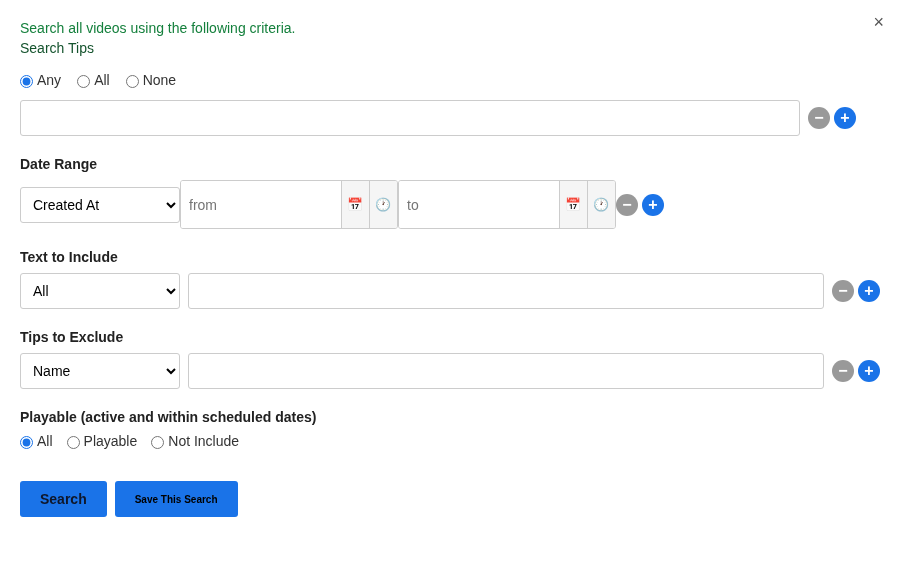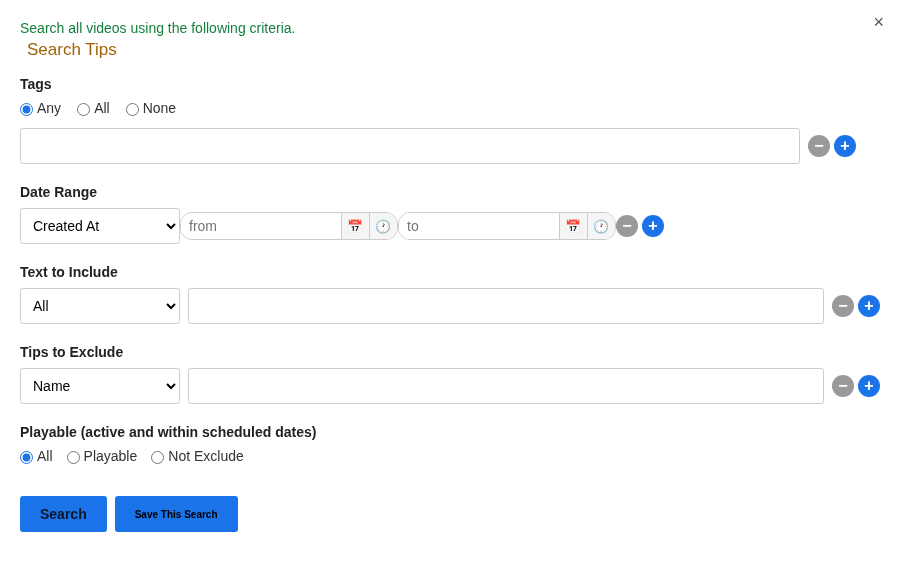--- a/index.html
+++ b/index.html
@@ -25,26 +25,25 @@
       color: #555;
     }
 
     .intro-text {
       font-size: 14px;
       color: #15803d;
       margin-bottom: 4px;
     }
 
     .search-tips-link {
-      color: #a16207;
+      color: #14532d;
       text-decoration: none;
-      font-size: 17px;
+      font-size: 14px;
       display: inline-block;
       margin-bottom: 16px;
-      margin-left: 7px;
     }
 
     .section-label {
       font-weight: bold;
       font-size: 14px;
       margin-bottom: 8px;
       color: #222;
     }
 
     .radio-group {
@@ -131,22 +130,22 @@
       border-radius: 3px;
       padding: 4px 8px;
       font-size: 14px;
       background: #fff;
     }
 
     .date-input-wrapper {
       display: flex;
       align-items: flex-start;
       border: 1px solid #ccc;
-      border-radius: 12px;
-      height: 28px;
+      border-radius: 3px;
+      height: 49px;
       overflow: hidden;
     }
 
     .date-input-wrapper input {
       border: none;
       outline: none;
       padding: 4px 8px;
       font-size: 14px;
       width: 160px;
       height: 100%;
@@ -244,21 +243,20 @@
 
 
 <button class="close-btn">×</button>
 
 
 <p class="intro-text">Search all videos using the following criteria.</p>
 <a href="#" class="search-tips-link">Search Tips</a>
 
 
 <div class="section-divider">
-  <div class="section-label">Tags</div>
   <div class="radio-group">
     <label class="radio-option">
       <input type="radio" name="tags" value="Any" checked="" style="">
       <span>Any</span>
     </label>
     <label class="radio-option">
       <input type="radio" name="tags" value="All" style="">
       <span>All</span>
     </label>
     <label class="radio-option">
@@ -344,21 +342,21 @@
     <label class="radio-option">
       <input type="radio" name="playable" value="All" checked="" style="">
       <span>All</span>
     </label>
     <label class="radio-option">
       <input type="radio" name="playable" value="Playable" style="">
       <span>Playable</span>
     </label>
     <label class="radio-option">
       <input type="radio" name="playable" value="Not Playable" style="">
-      <span>Not Exclude</span>
+      <span>Not Include</span>
     </label>
   </div>
 </div>
 
 
 <div class="bottom-buttons">
   <button class="btn-search">Search</button>
   <button class="btn-save">Save This Search</button>
 </div>
 

